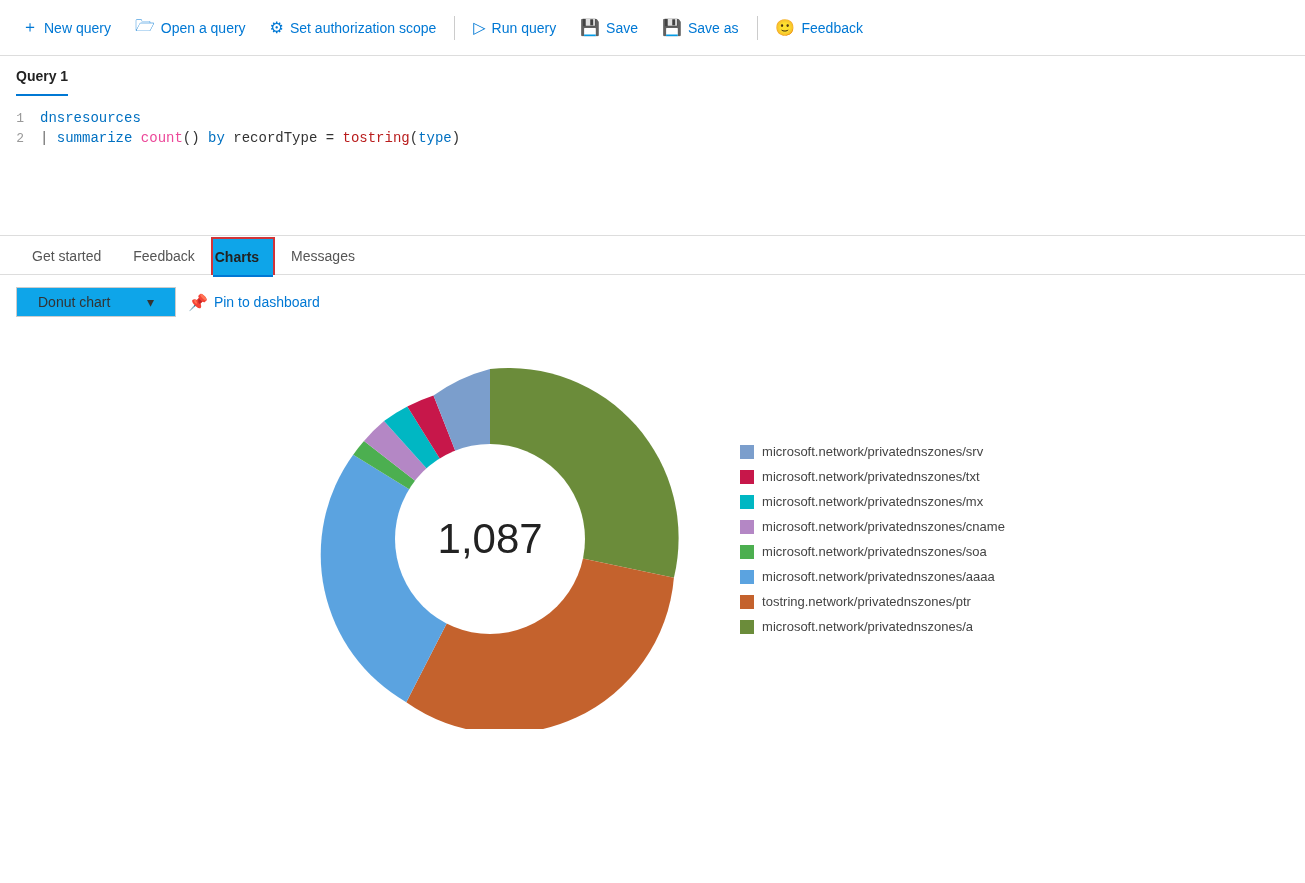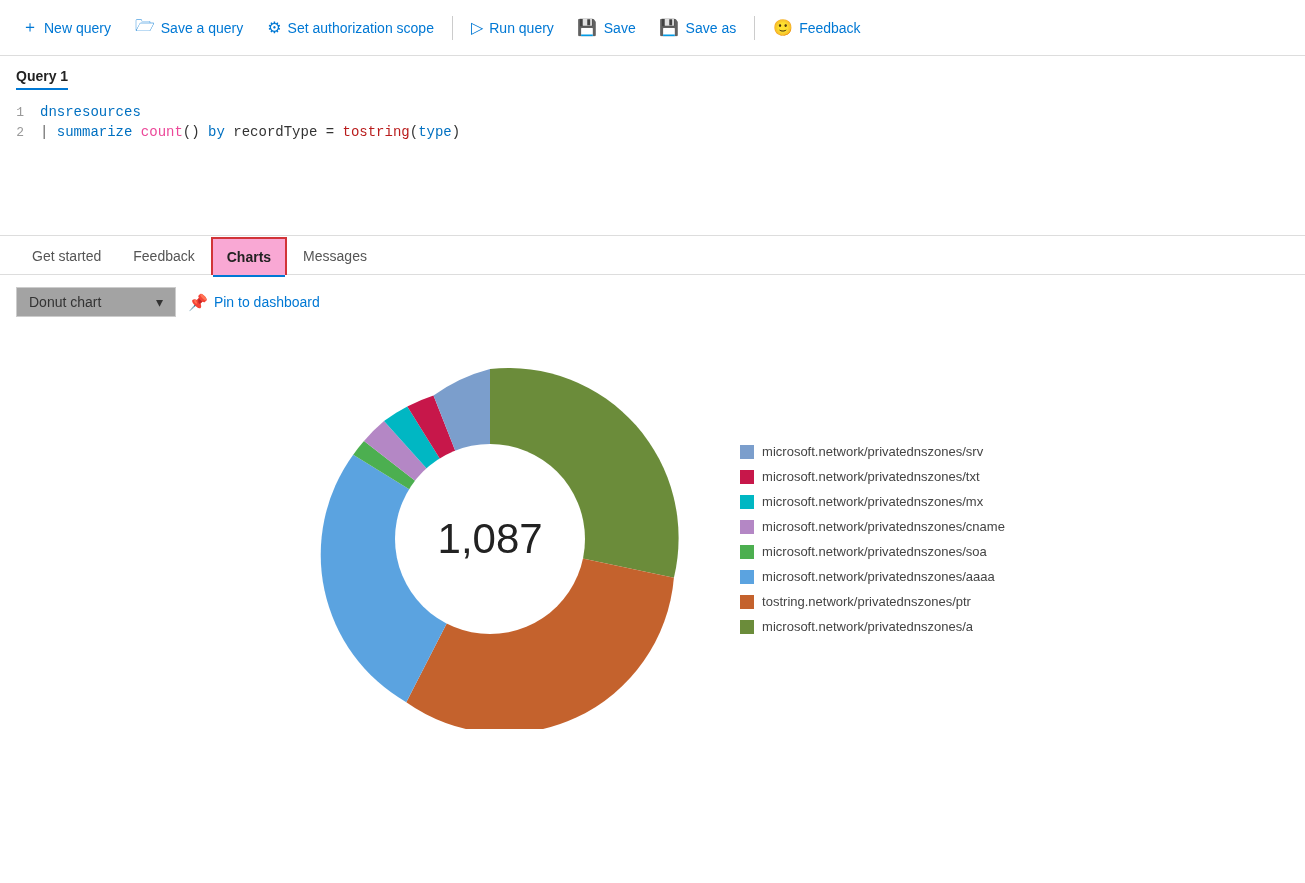--- a/index.html
+++ b/index.html
@@ -45,21 +45,21 @@
     }
     .query-title {
       font-weight: 600;
       font-size: 14px;
       padding: 4px 16px 8px 16px;
       color: #222;
     }
     .query-title-underline {
       border-bottom: 2px solid #0078d4;
       display: inline-block;
-      padding-bottom: 4px;
+      padding-bottom: 10px;
     }
     .code-area {
       padding: 4px 0 60px 0;
       font-family: 'Consolas', 'Courier New', monospace;
       font-size: 14px;
     }
     .code-line {
       display: flex;
       align-items: baseline;
       padding: 2px 0;
@@ -92,23 +92,23 @@
       border: none;
       background: none;
       position: relative;
       white-space: nowrap;
     }
     .tab.active {
       color: #222;
       font-weight: 600;
       border: 2px solid #d13438;
       border-bottom: none;
-      background: #f9a8d4;
+      background: #0ea5e9;
       margin-bottom: -1px;
-      padding: 10px 14px 10px 14px;
+      padding: 10px 14px 10px 2px;
       text-align: right;
     }
     .tab.active::after {
       content: '';
       position: absolute;
       bottom: -2px;
       left: 0;
       right: 0;
       height: 2px;
       background: #0078d4;
@@ -118,26 +118,26 @@
     .chart-controls {
       display: flex;
       align-items: center;
       gap: 12px;
       padding: 12px 16px;
     }
     .chart-type-select {
       display: flex;
       align-items: center;
       border: 1px solid #ccc;
-      padding: 6px 12px;
+      padding: 6px 21px;
       gap: 0;
       cursor: pointer;
       min-width: 160px;
       justify-content: space-between;
-      background: #a3a3a3;
+      background: #0ea5e9;
       font-size: 14px;
     }
     .pin-btn {
       display: flex;
       align-items: center;
       gap: 6px;
       color: #0078d4;
       cursor: pointer;
       background: none;
       border: none;
@@ -195,21 +195,21 @@
 </head>
 <body>
 
 <div class="toolbar">
   <button class="toolbar-btn">
     <span class="toolbar-icon">＋</span>
     <span>New query</span>
   </button>
   <button class="toolbar-btn">
     <span class="toolbar-icon">🗁</span>
-    <span>Save a query</span>
+    <span>Open a query</span>
   </button>
   <button class="toolbar-btn">
     <span class="toolbar-icon">⚙</span>
     <span>Set authorization scope</span>
   </button>
   <div class="toolbar-sep"></div>
   <button class="toolbar-btn">
     <span class="toolbar-icon">▷</span>
     <span>Run query</span>
   </button>

